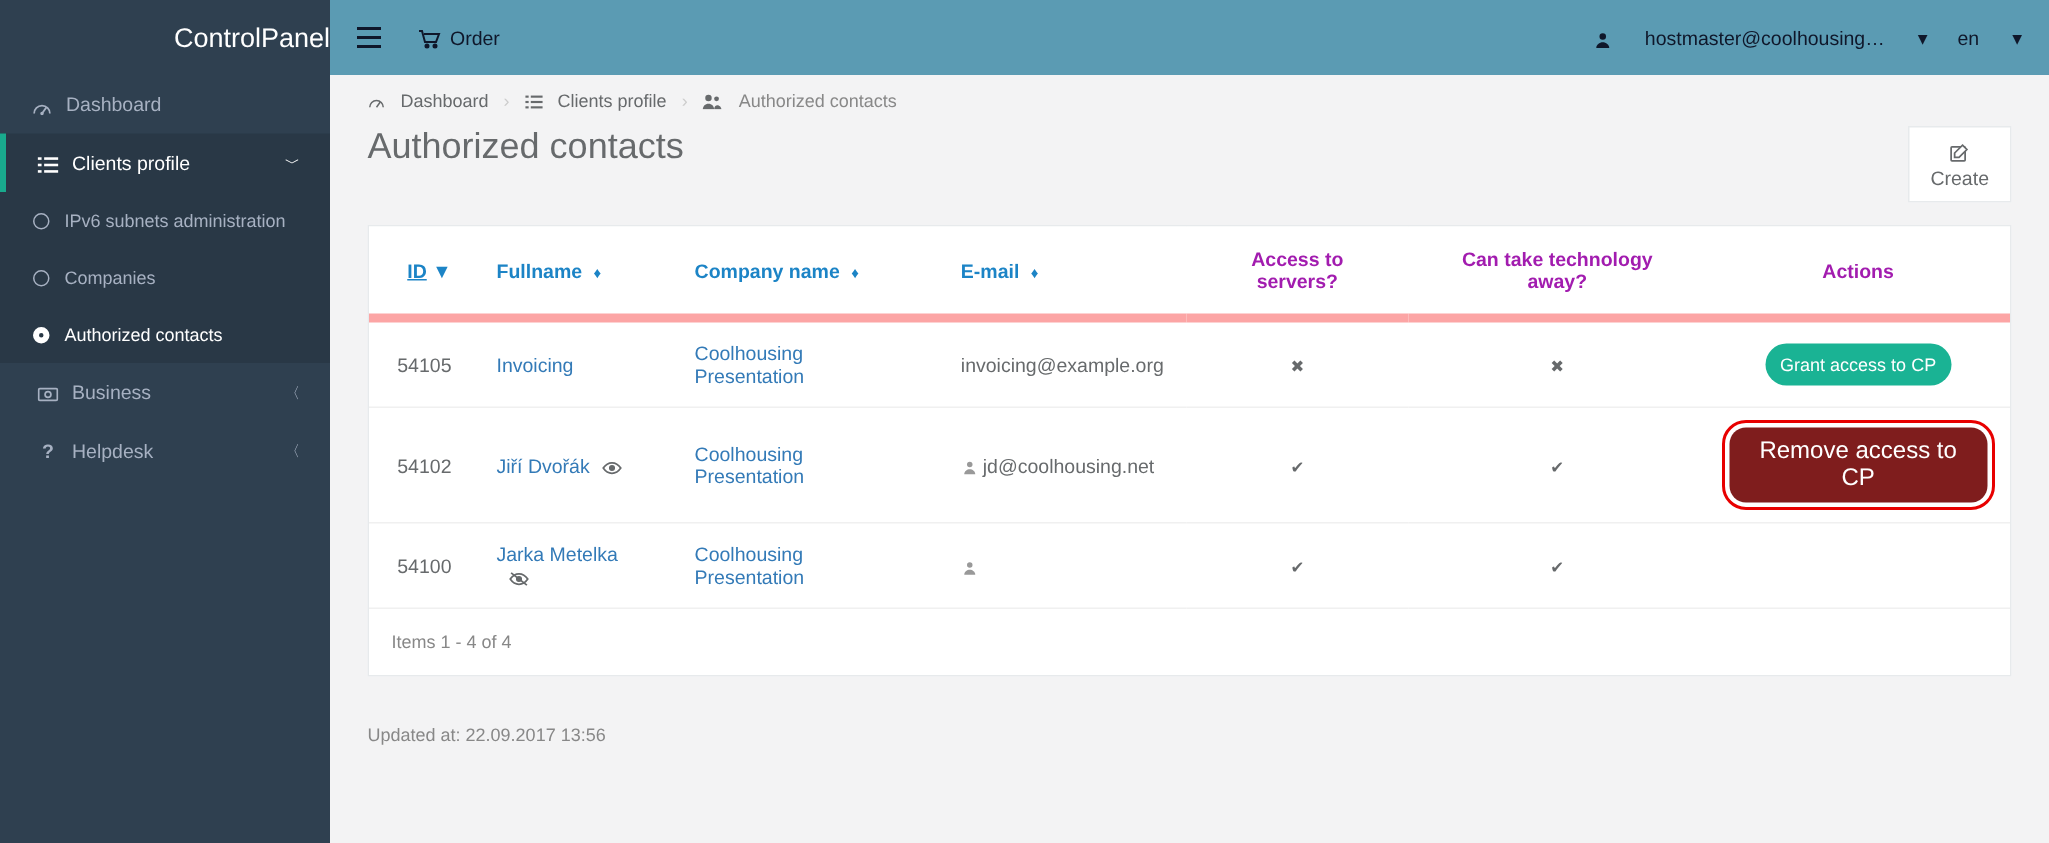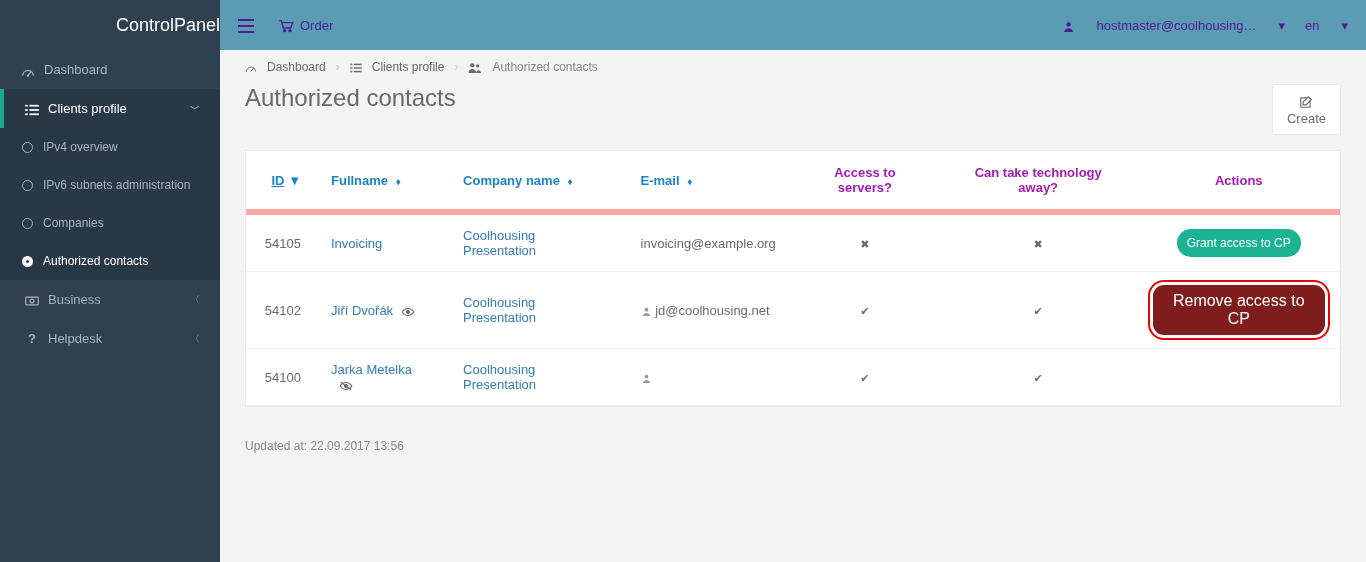--- a/index.html
+++ b/index.html
@@ -12,21 +12,21 @@
 .nav-item.expandable { justify-content: space-between; border-left: 4px solid transparent; }
 .nav-item.expandable.open { border-left: 4px solid #19aa8d; background: #293846; color: #fff; }
 .nav-item .chev { font-size: 10px; }
 .nav-sub { background: #293846; }
 .nav-sub .nav-item { padding-left: 22px; font-size: 12px; }
 .nav-sub .nav-item.active { color: #fff; }
 .nav-icon { display: inline-block; width: 16px; margin-right: 8px; text-align: center; }
 .circle-icon { display:inline-block; width:11px; height:11px; border:1px solid currentColor; border-radius:50%; margin-right:10px; }
 
 .content { flex: 1; display: flex; flex-direction: column; }
-.topbar { height: 50px; background: #5b9bb3; color: #4c1d95; display: flex; align-items: center; padding: 0 18px; justify-content: space-between; }
+.topbar { height: 50px; background: #5b9bb3; color: #0f172a; display: flex; align-items: center; padding: 0 18px; justify-content: space-between; }
 .topbar-left { display: flex; align-items: center; gap: 24px; }
 .hamburger { cursor: pointer; font-size: 16px; }
 .order-link { cursor: pointer; display: flex; align-items: center; gap: 6px; }
 .topbar-right { display: flex; align-items: center; gap: 20px; }
 .user-menu, .lang-menu { cursor: pointer; display: flex; align-items: center; gap: 22px; }
 
 .breadcrumbs { padding: 10px 25px; color: #888; font-size: 12px; display: flex; align-items: center; gap: 10px; flex-wrap: wrap; }
 .breadcrumbs a { color: #676a6c; text-decoration: none; }
 .breadcrumbs .sep { color: #ccc; }
 
@@ -86,24 +86,20 @@
               <rect x="0" y="11" width="3" height="2"></rect>
               <rect x="5" y="11" width="11" height="2"></rect>
             </svg>
         </span>
         <span>Clients profile</span>
       </span>
       <span class="chev">﹀</span>
     </div>
 
     <div class="nav-sub">
-      <div class="nav-item">
-        <span class="circle-icon"></span>
-        <span>IPv4 overview</span>
-      </div>
       <div class="nav-item">
         <span class="circle-icon"></span>
         <span>IPv6 subnets administration</span>
       </div>
       <div class="nav-item">
         <span class="circle-icon"></span>
         <span>Companies</span>
       </div>
       <div class="nav-item active">
         <span class="circle-icon" style="border-width:4px;"></span>
@@ -266,17 +262,18 @@
               <td><span><svg width="11" height="11" viewBox="0 0 24 24" fill="#999">
                     <circle cx="12" cy="8" r="4"></circle>
                     <path d="M4 22c0-4 4-7 8-7s8 3 8 7z"></path>
                   </svg></span> </td>
               <td class="center"><span class="icon-check"></span></td>
               <td class="center"><span class="icon-check"></span></td>
               <td class="center"></td>
             </tr>
           </tbody>
       </table>
+      <div class="items-info">Items 1 - 4 of 4</div>
     </div>
 
     <div class="footer-line">Updated at: 22.09.2017 13:56</div>
   </main>
 </div>
 
 </body></html>

